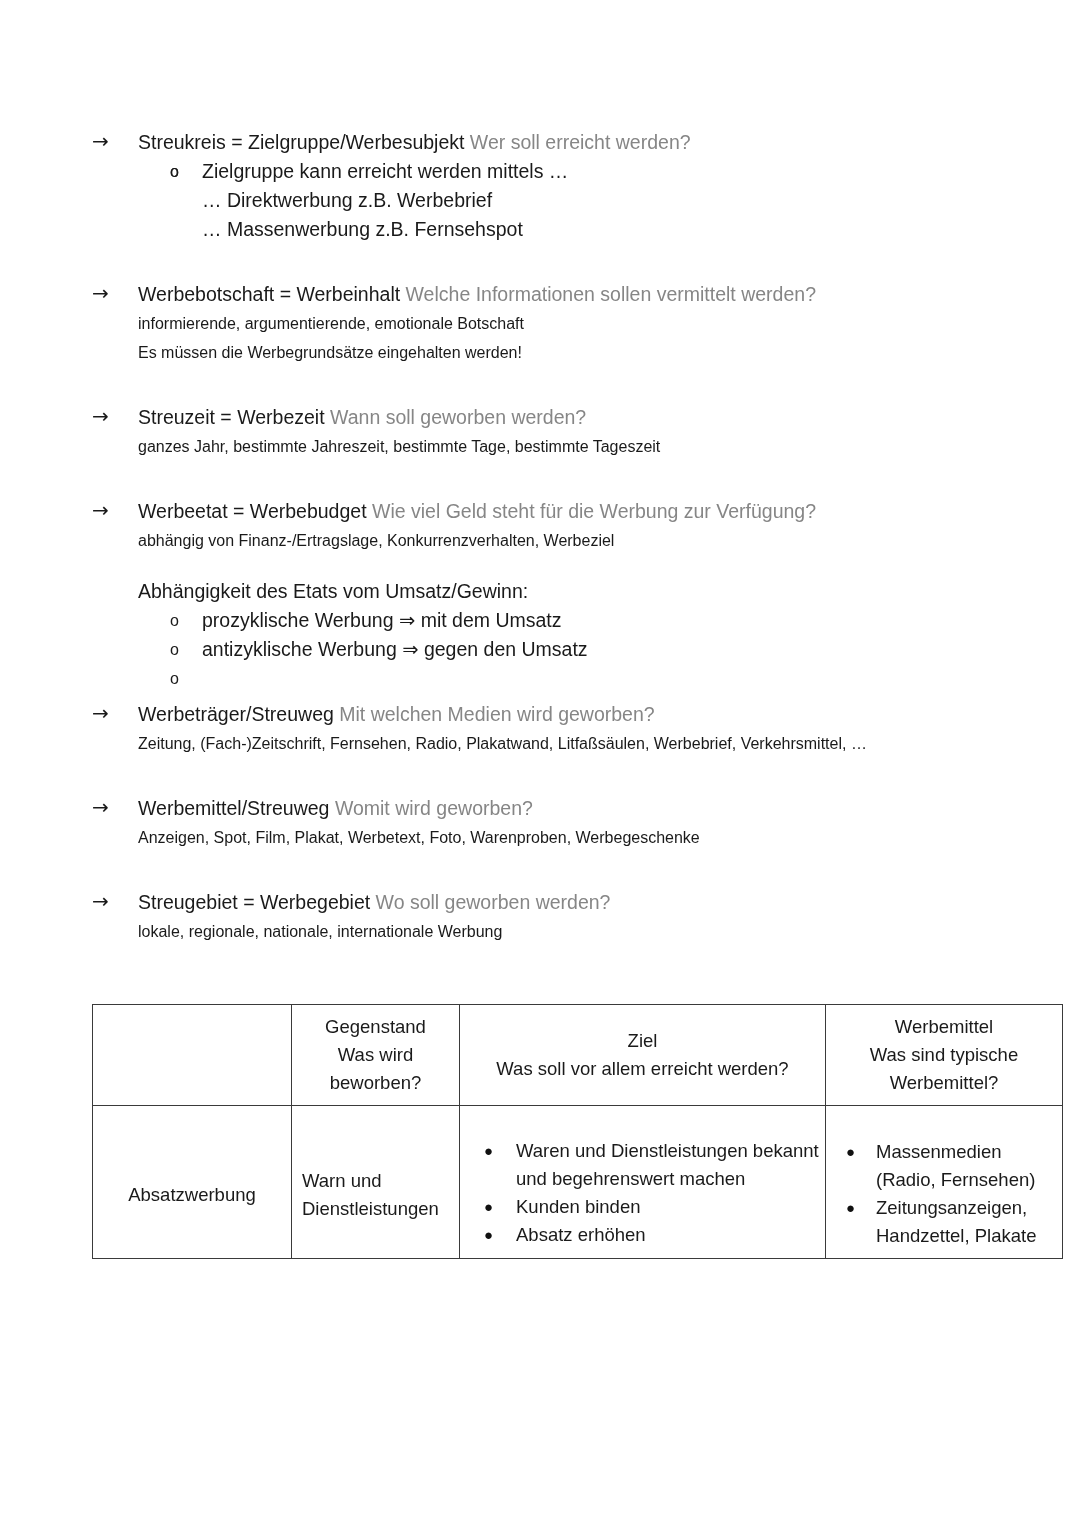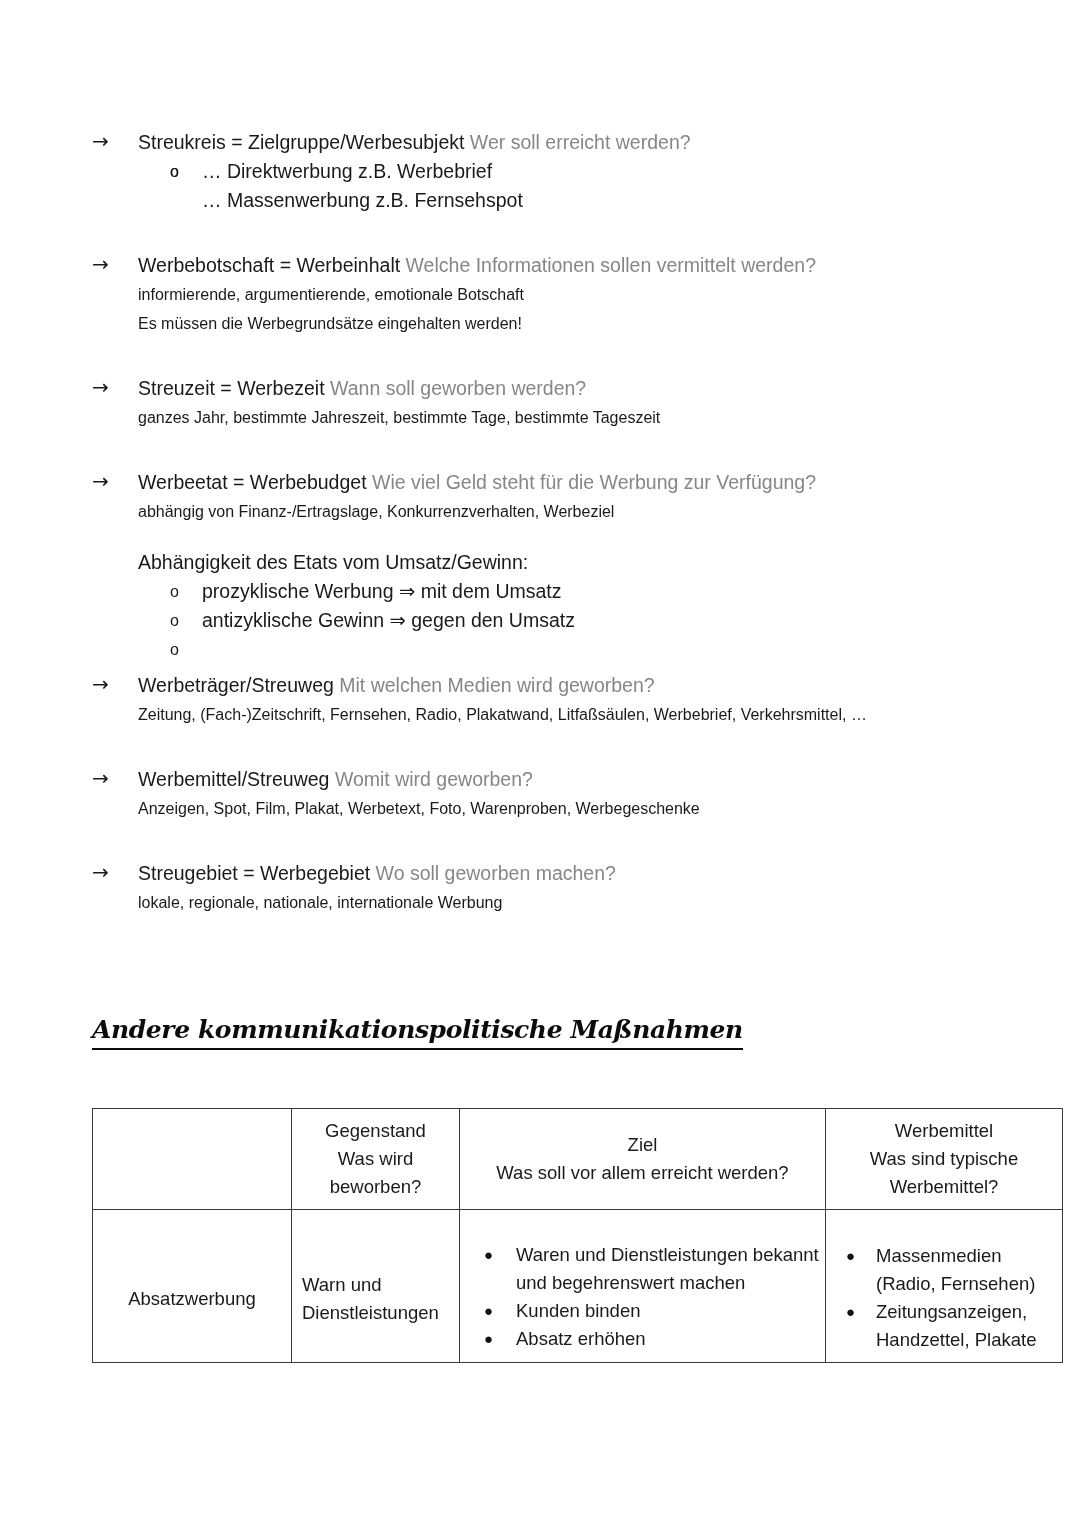--- a/index.html
+++ b/index.html
@@ -190,20 +190,21 @@
       <span class="arrow-glyph">→</span>
       <span class="term">Streukreis = Zielgruppe/Werbesubjekt</span>
       <span class="question">Wer soll erreicht werden?</span>
     </div>
     <ul class="olist">
       <li>
         <span class="omark">o</span>
       </li>
       <li>
         <span class="omark">o</span>
+        <span>Zielgruppe kann erreicht werden mittels …</span>
       </li>
     </ul>
     <div class="ellipsis-line">… Direktwerbung z.B. Werbebrief</div>
     <div class="ellipsis-line">… Massenwerbung z.B. Fernsehspot</div>
   </div>
 
   <div class="block">
     <div class="arrow-line">
       <span class="arrow-glyph">→</span>
       <span class="term">Werbebotschaft = Werbeinhalt</span>
@@ -231,21 +232,21 @@
     <div class="sub-line">abhängig von Finanz-/Ertragslage, Konkurrenzverhalten, Werbeziel</div>
     <div class="spacer-sm"></div>
     <div class="plain-indent">Abhängigkeit des Etats vom Umsatz/Gewinn:</div>
     <ul class="olist">
       <li>
         <span class="omark">o</span>
         <span>prozyklische Werbung ⇒ mit dem Umsatz</span>
       </li>
       <li>
         <span class="omark">o</span>
-        <span>antizyklische Gewinn ⇒ gegen den Umsatz</span>
+        <span>antizyklische Werbung ⇒ gegen den Umsatz</span>
       </li>
       <li>
         <span class="omark">o</span>
       </li>
     </ul>
   </div>
 
   <div class="block">
     <div class="arrow-line">
       <span class="arrow-glyph">→</span>
@@ -261,28 +262,25 @@
       <span class="term">Werbemittel/Streuweg</span>
       <span class="question">Womit wird geworben?</span>
     </div>
     <div class="sub-line">Anzeigen, Spot, Film, Plakat, Werbetext, Foto, Warenproben, Werbegeschenke</div>
   </div>
 
   <div class="block tight">
     <div class="arrow-line">
       <span class="arrow-glyph">→</span>
       <span class="term">Streugebiet = Werbegebiet</span>
-      <span class="question">Wo soll geworben machen?</span>
+      <span class="question">Wo soll geworben werden?</span>
     </div>
     <div class="sub-line">lokale, regionale, nationale, internationale Werbung</div>
   </div>
 
-  <div>
-    <span class="script-heading">Andere kommunikationspolitische Maßnahmen</span>
-  </div>
 
   <div class="tbl-wrap">
     <table class="matrix">
       <tbody>
         <tr>
           <td class="col-a hd"></td>
           <td class="col-b hd">
             <span class="hline">Gegenstand</span>
             <span class="hline">Was wird</span>
             <span class="hline">beworben?</span>

